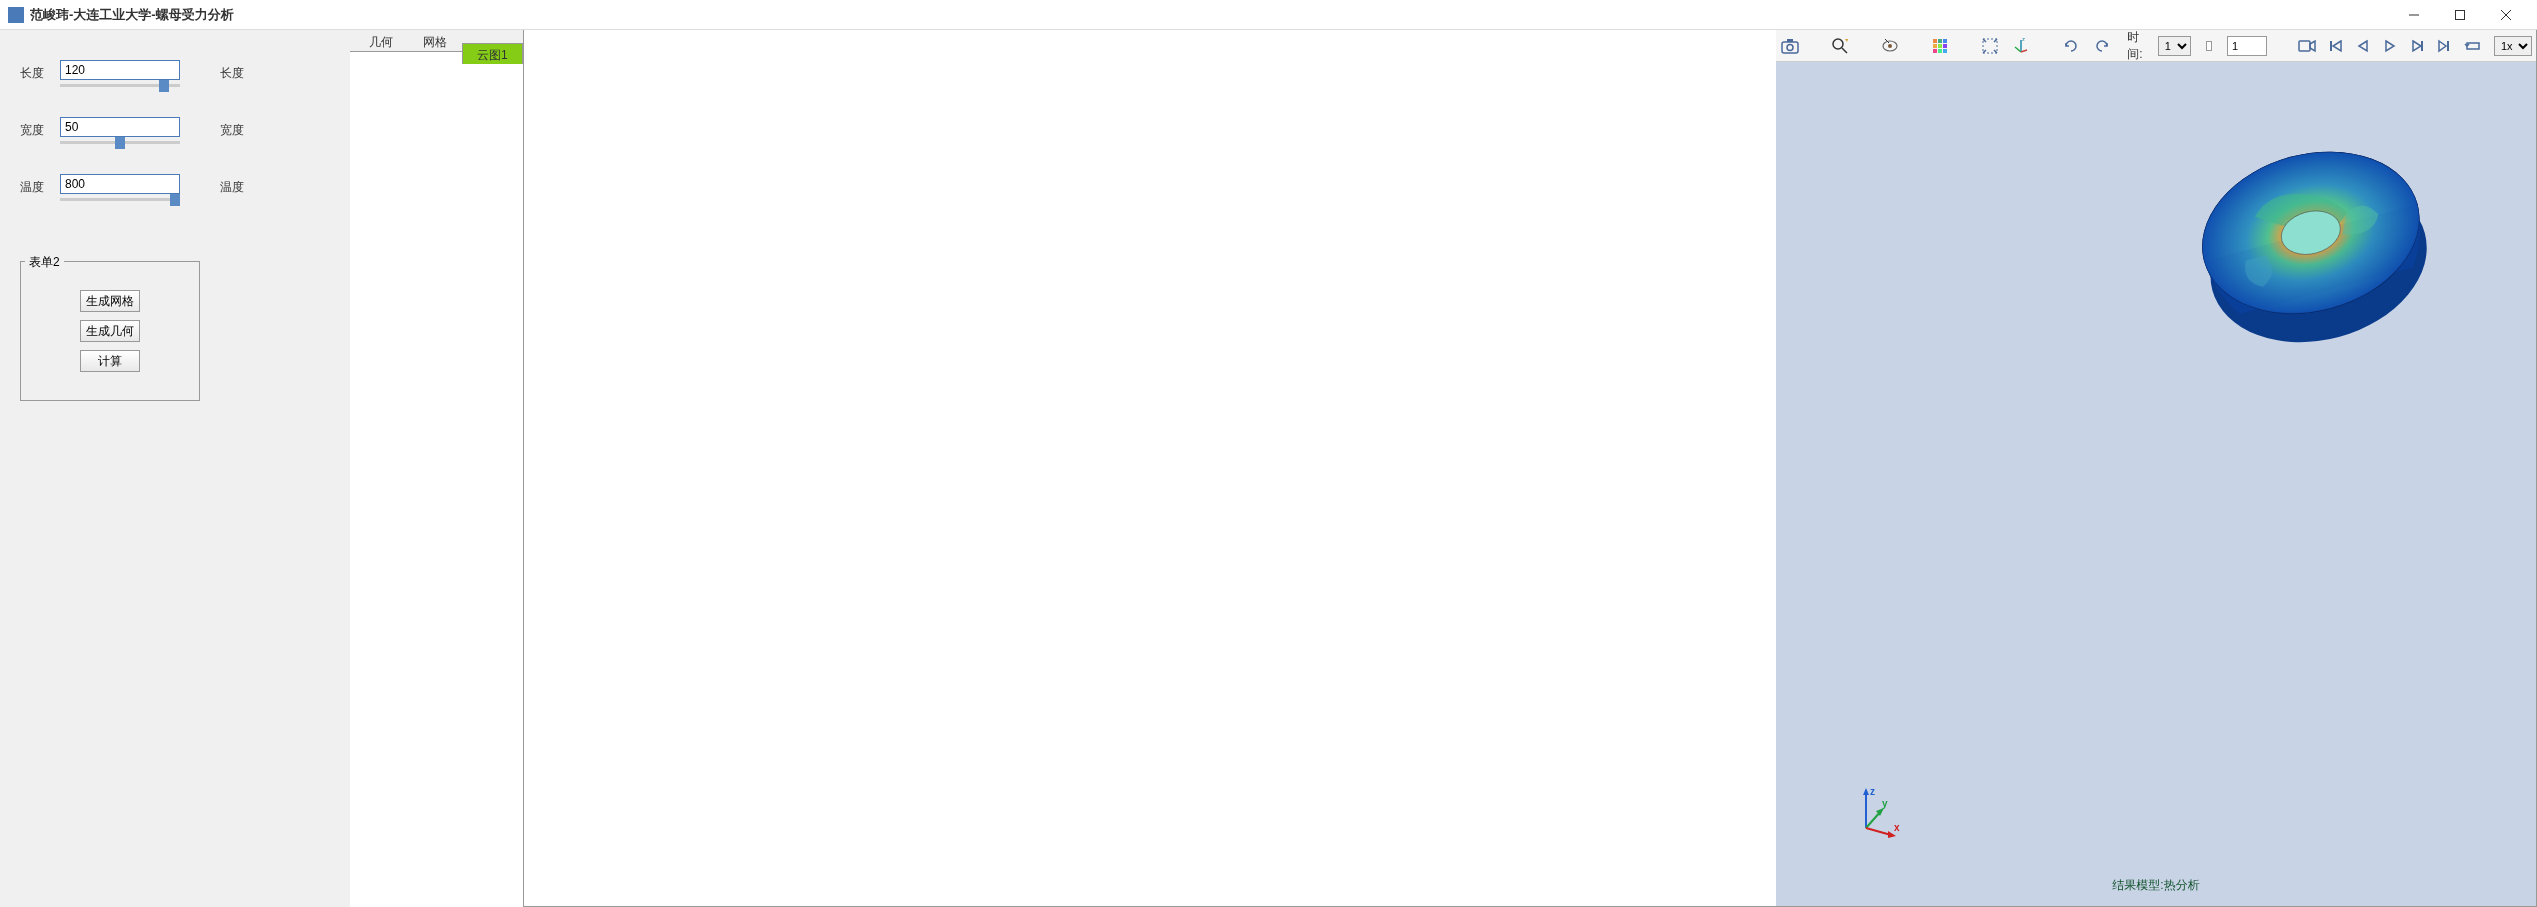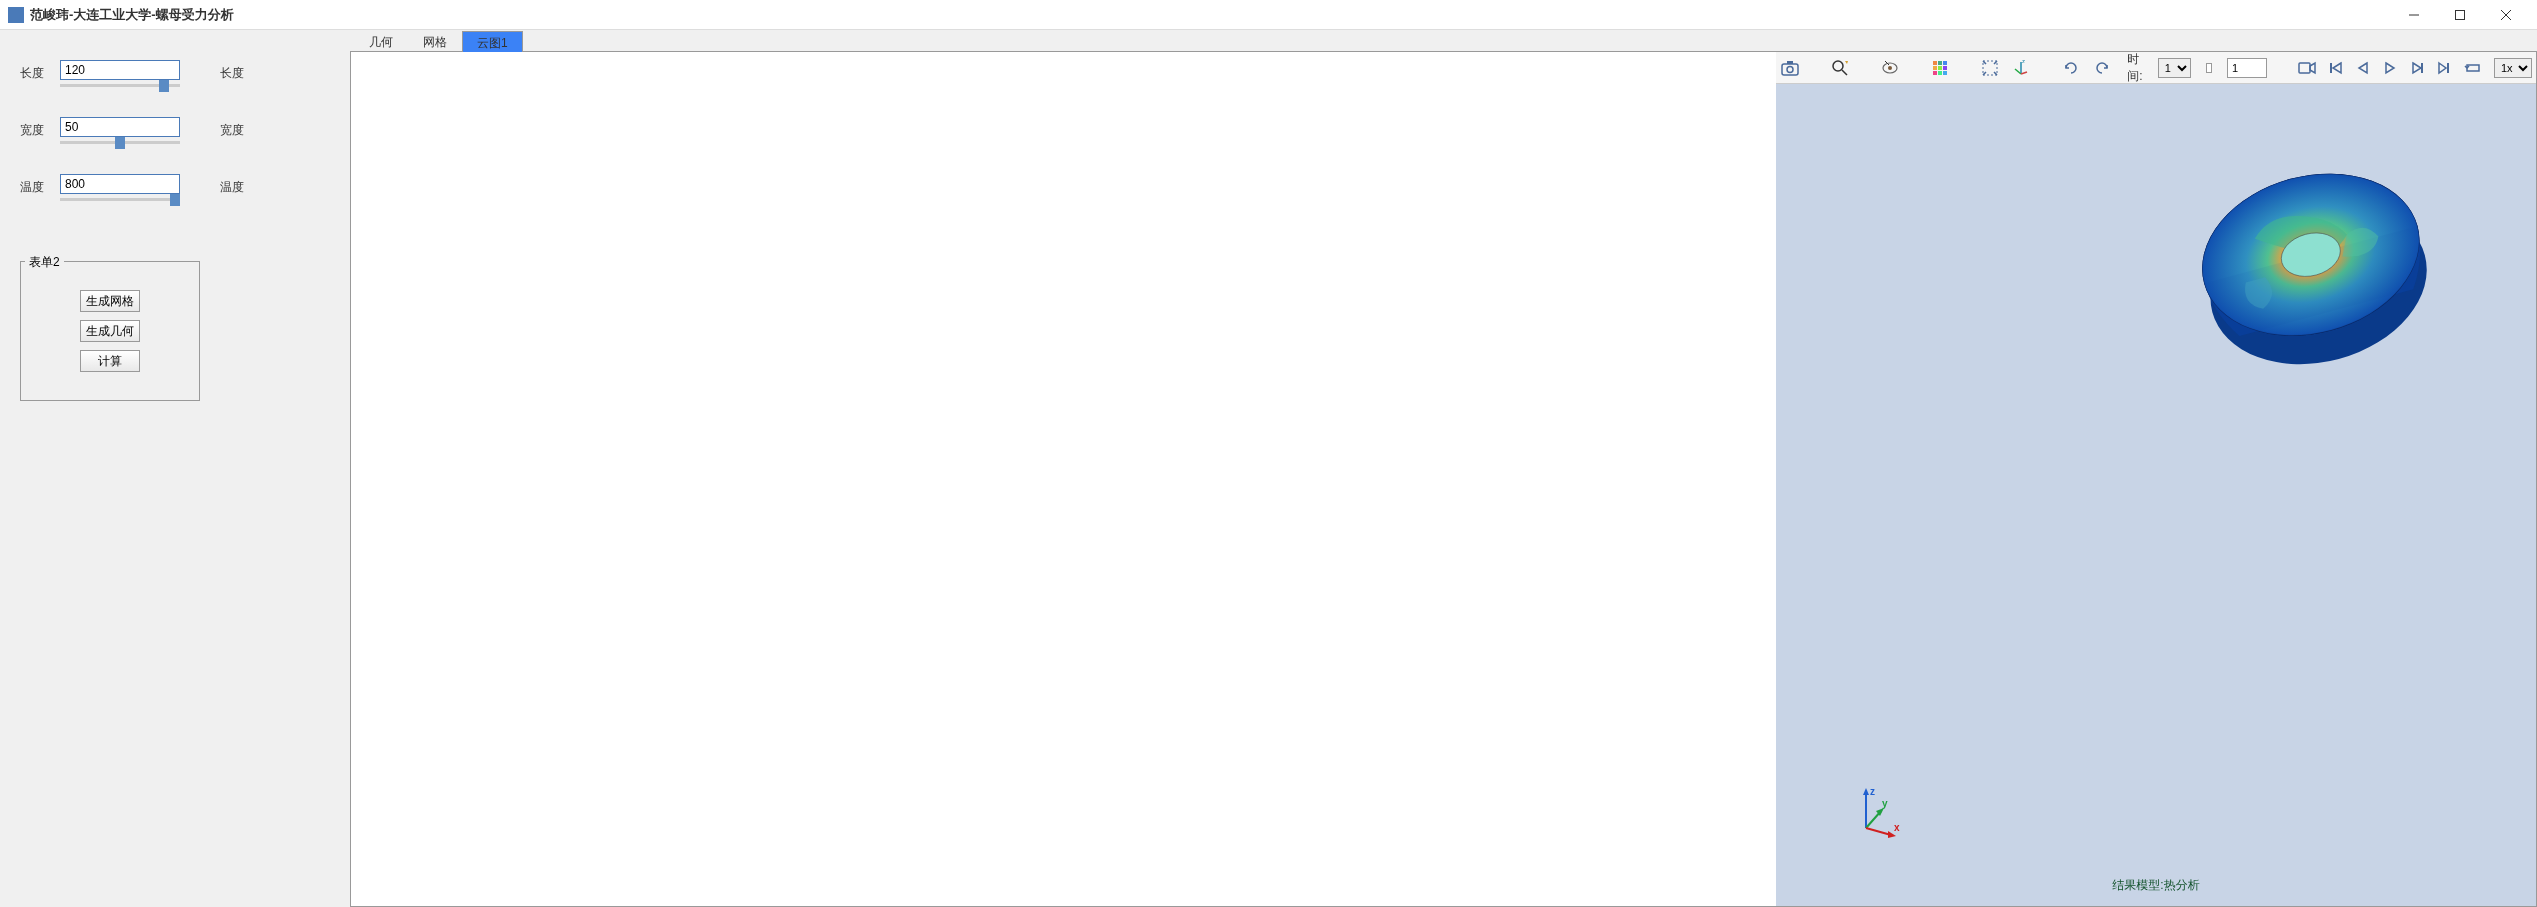--- a/index.html
+++ b/index.html
@@ -22,25 +22,25 @@
     .param-input { width: 100%; height: 20px; border: 1px solid #4a7ab8; padding: 2px 4px; font-size: 12px; }
     .param-slider { width: 100%; height: 3px; -webkit-appearance: none; background: #ccc; margin-top: 4px; outline: none; }
     .param-slider::-webkit-slider-thumb { -webkit-appearance: none; width: 10px; height: 12px; background: #5a8bc4; cursor: pointer; }
     .param-slider::-moz-range-thumb { width: 10px; height: 12px; background: #5a8bc4; cursor: pointer; border: none; }
     .param-right-label { margin-left: 30px; font-size: 12px; color: #333; }
     
     .form-group { border: 1px solid #999; margin-top: 60px; width: 180px; padding: 20px 30px; position: relative; }
     .form-group-title { position: absolute; top: -8px; left: 4px; background: #f0f0f0; padding: 0 4px; font-size: 12px; }
     .form-btn { display: block; width: 60px; height: 22px; margin: 8px auto; background: linear-gradient(#fff, #e8e8e8); border: 1px solid #999; font-size: 12px; cursor: pointer; }
     
-    .viewport-area { flex: 1; display: flex; flex-direction: column; }
+    .viewport-area { flex: 1; display: flex; flex-direction: row; }
     
     .tabs { height: 22px; display: flex; border-bottom: 1px solid #999; background: #f0f0f0; padding-left: 4px; }
     .tab { padding: 3px 14px; font-size: 12px; border: 1px solid transparent; border-bottom: none; cursor: pointer; color: #333; }
-    .tab.active { background: #3b82f6; border-color: #999; position: relative; top: 1px; }
+    .tab.active { background: #84cc16; border-color: #999; position: relative; top: 13px; }
     
     .viewport-container { flex: 1; background: #fff; border: 1px solid #999; border-top: none; display: flex; }
     .viewport-left { flex: 1; }
     .viewport-right { width: 760px; display: flex; flex-direction: column; }
     
     .toolbar { height: 32px; background: #f5f5f5; border-bottom: 1px solid #ccc; display: flex; align-items: center; padding: 0 4px; gap: 11px; }
     .toolbar-btn { width: 28px; height: 26px; display: flex; align-items: center; justify-content: center; border: 1px solid transparent; cursor: pointer; }
     .toolbar-sep { width: 1px; height: 22px; background: #ccc; margin: 0 4px; }
     .toolbar-label { font-size: 12px; color: #333; margin: 0 4px; }
     .toolbar-select { height: 20px; border: 1px solid #999; font-size: 11px; padding: 0 2px; }

